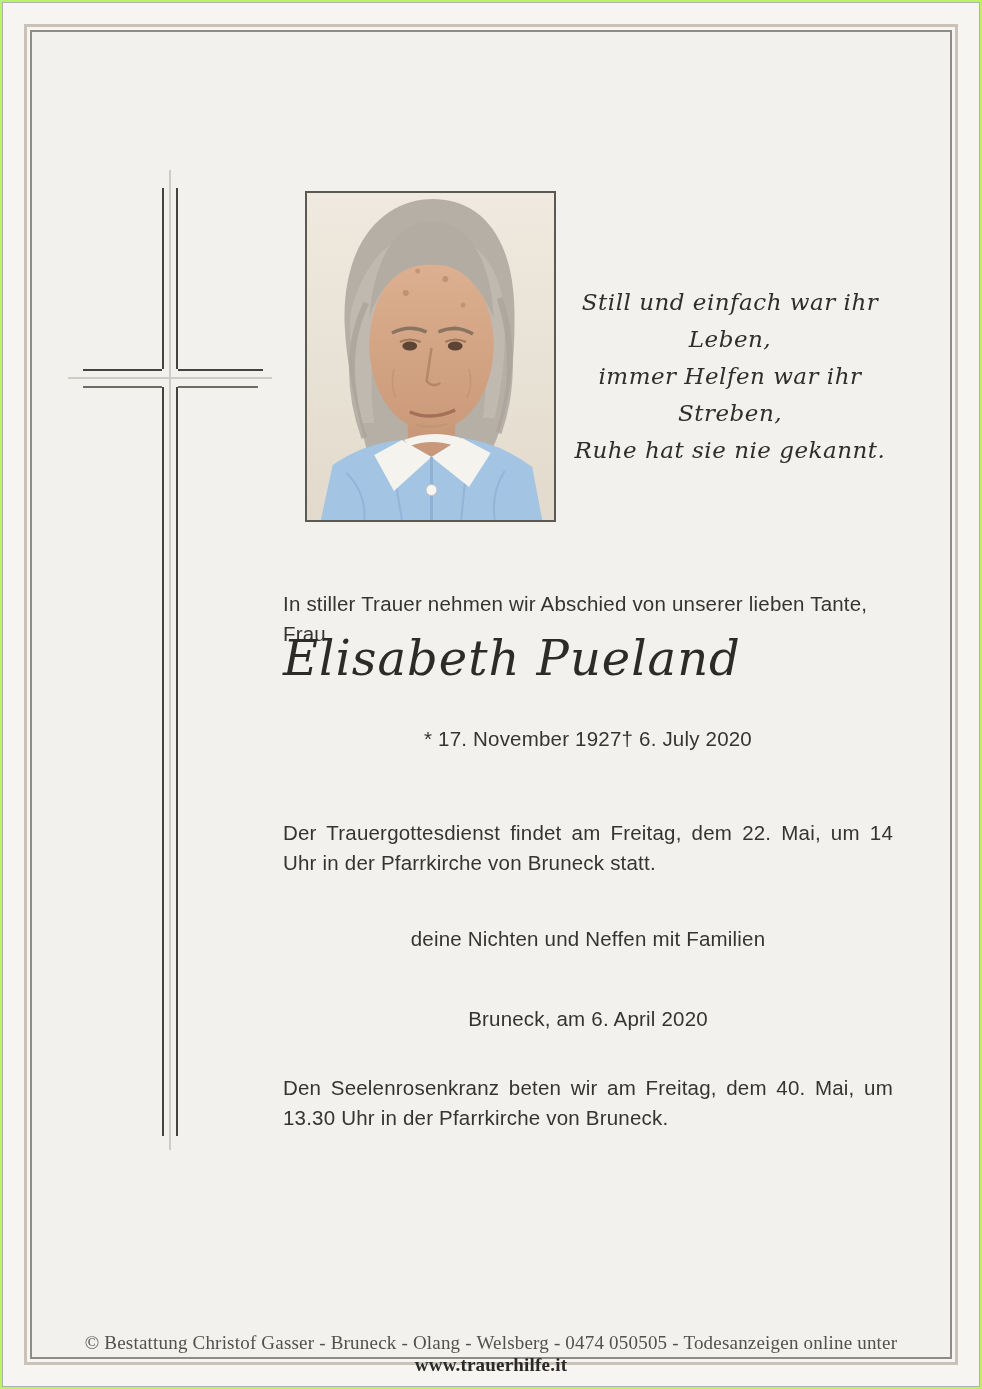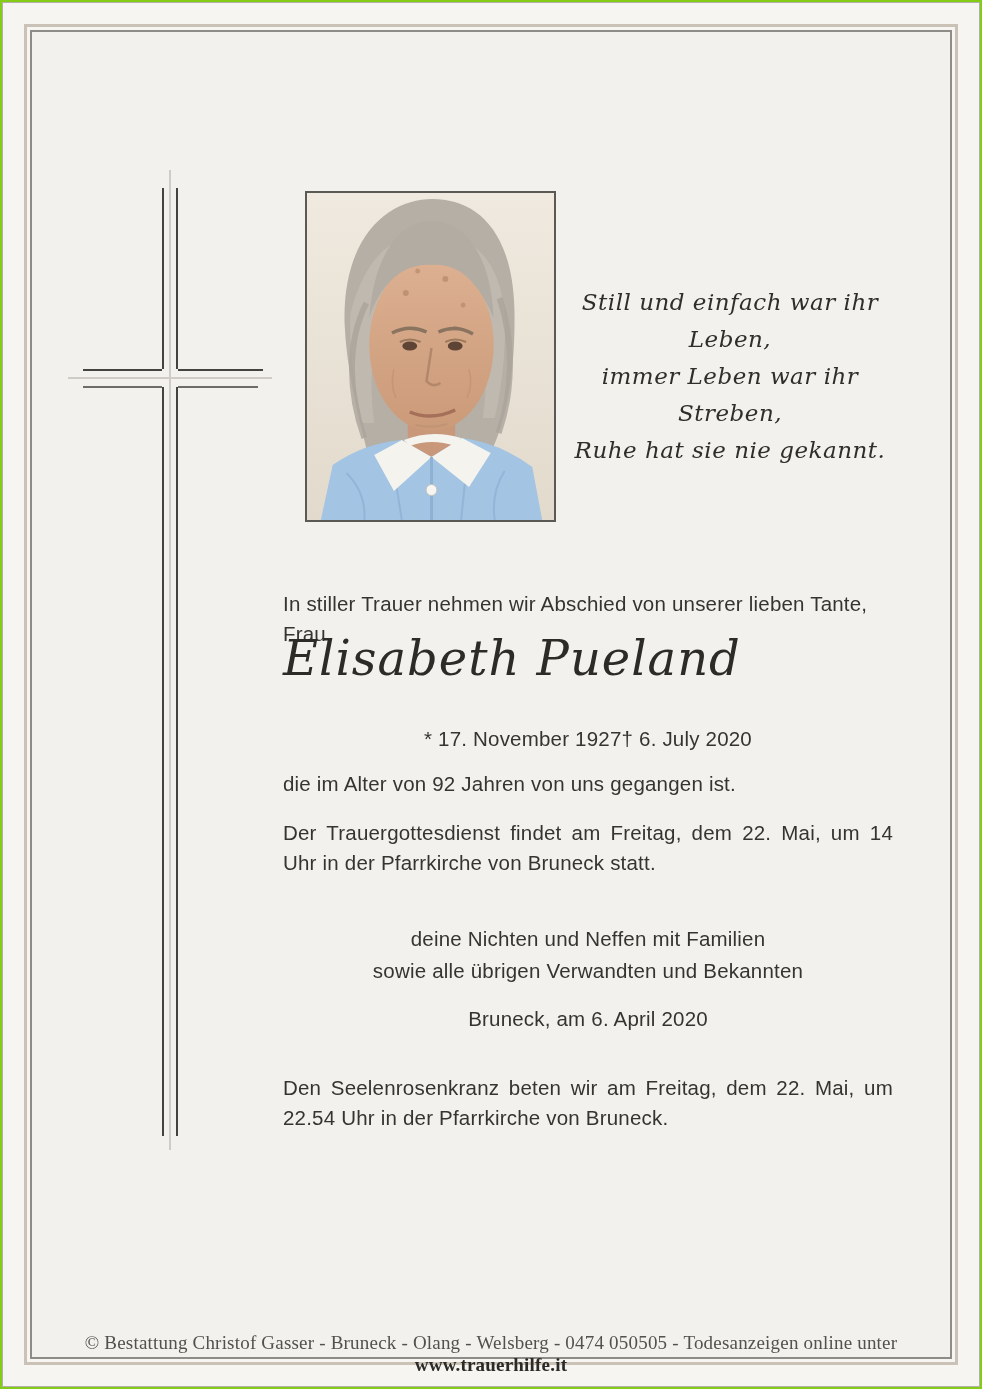--- a/index.html
+++ b/index.html
@@ -1,18 +1,18 @@
 <!DOCTYPE html>
 <html><head>
 <meta charset="utf-8">
 <style>
   html,body { margin:0; padding:0; background:#e8e7e4; }
   .page {
     position:relative; width:982px; height:1389px; margin:0 auto;
-    background:#84cc16; overflow:hidden;
+    background:#bef264; overflow:hidden;
     font-family:"Liberation Sans", sans-serif; color:#363430;
   }
   
   .frame-thin  { position:absolute; inset:2px;  border:1px solid #b2b0ab; background:#f6f5f2; }
   .frame-beige { position:absolute; inset:24px; border:3px solid #cac2b6; }
   .frame-gray  { position:absolute; inset:30px; border:2px solid #8e8c87; background:#f2f1ee; }
   
   .cl { position:absolute; }
   .cl.light { background:#cfccc5; }
   .cl.dark  { background:#45433f; }
@@ -137,42 +137,40 @@
       <path d="M157,245 L126,264 L164,294 L186,260 Z" fill="#f4f3ee"></path>
       <path d="M98,247 Q126,236 156,245 L150,253 Q126,245 104,253 Z" fill="#f4f3ee"></path>
 
       <path d="M126,264 L126,327" stroke="#8fb2d4" stroke-width="3"></path>
       <circle cx="126" cy="297" r="5.5" fill="#f6f5f1" stroke="#c6c2ba" stroke-width="1"></circle>
     </svg>
   </div>
 
   <div class="poem">
     <div>Still und einfach war ihr Leben,</div>
-    <div>immer Leben war ihr Streben,</div>
+    <div>immer Helfen war ihr Streben,</div>
     <div>Ruhe hat sie nie gekannt.</div>
   </div>
 
   <div class="col body-txt intro">In stiller Trauer nehmen wir Abschied von unserer lieben Tante, Frau</div>
 
   <div class="col name">Elisabeth Pueland</div>
 
   <div class="col body-txt dates">
     <span>* 17. November 1927</span>
     <span>† 6. July 2020</span>
   </div>
 
-  <div class="col body-txt p-age">die im Alter von 92 Jahren von uns gegangen ist.</div>
 
   <div class="col body-txt just p-serv">Der Trauergottesdienst findet am Freitag, dem 22. Mai, um 14 Uhr in der Pfarrkirche von Bruneck statt.</div>
 
   <div class="col body-txt ctr p-m1">deine Nichten und Neffen mit Familien</div>
-  <div class="col body-txt ctr p-m2">sowie alle übrigen Verwandten und Bekannten</div>
 
   <div class="col body-txt ctr p-place">Bruneck, am 6. April 2020</div>
 
-  <div class="col body-txt just p-ros">Den Seelenrosenkranz beten wir am Freitag, dem 22. Mai, um 22.54 Uhr in der Pfarrkirche von Bruneck.</div>
+  <div class="col body-txt just p-ros">Den Seelenrosenkranz beten wir am Freitag, dem 40. Mai, um 13.30 Uhr in der Pfarrkirche von Bruneck.</div>
 
 
   <div class="footer">
     <span>© Bestattung Christof Gasser - Bruneck - Olang - Welsberg - 0474 050505 - Todesanzeigen online unter </span><b>www.trauerhilfe.it</b>
   </div>
 
 </div>
 
 </body></html>

